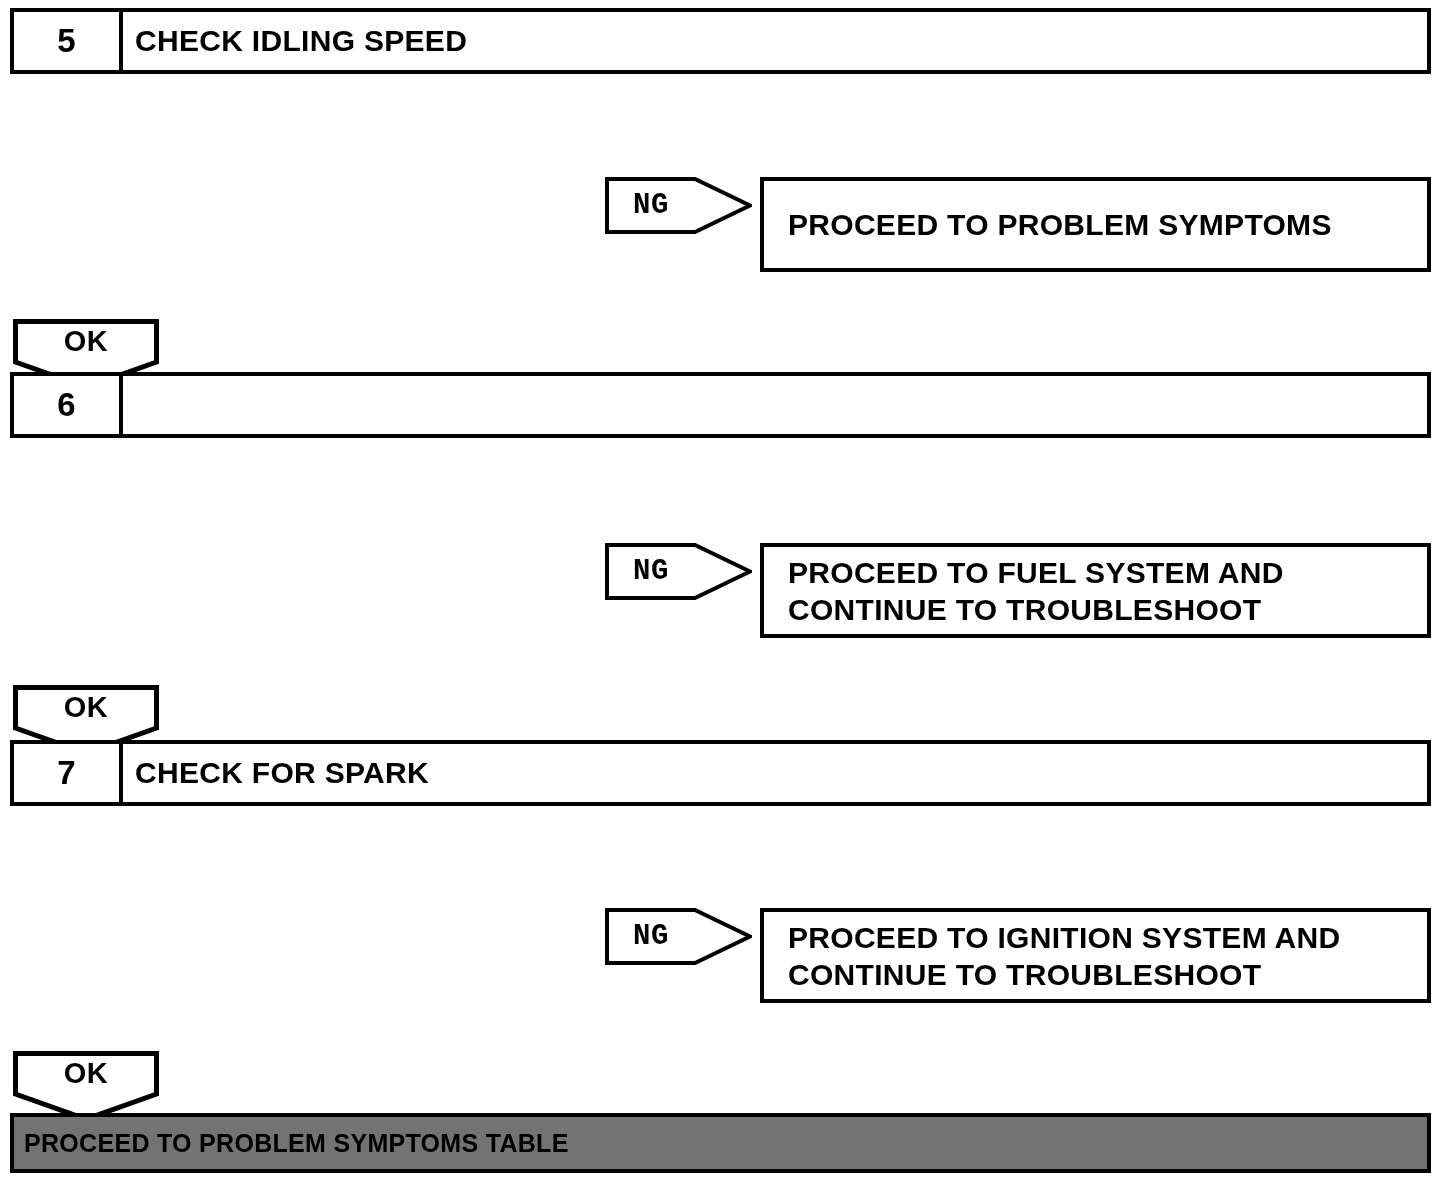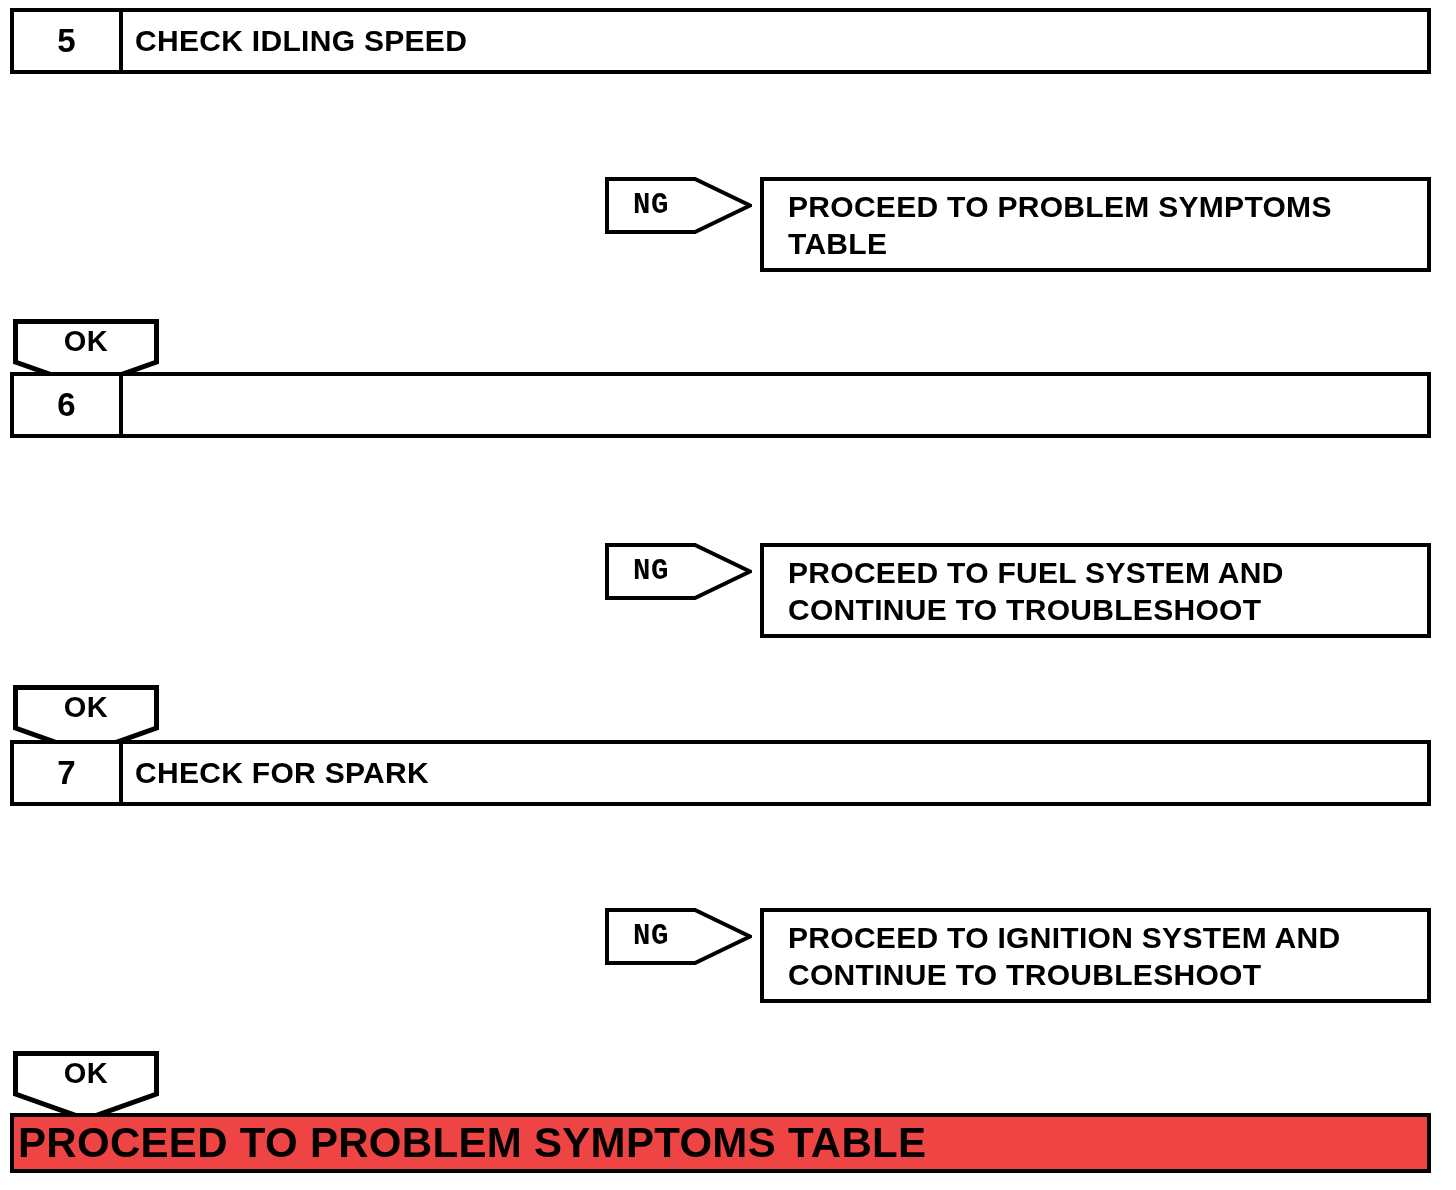--- a/index.html
+++ b/index.html
@@ -114,25 +114,25 @@
 
   
   .final-box {
     position: absolute;
     left: 10px;
     top: 1113px;
     width: 1421px;
     height: 60px;
     border: 4px solid #000000;
     box-sizing: border-box;
-    background: #ef4444;
-    display: flex;
-    align-items: center;
-    padding-left: 4px;
-    font-size: 42px;
+    background: #737373;
+    display: flex;
+    align-items: center;
+    padding-left: 10px;
+    font-size: 25px;
     letter-spacing: 0.3px;
   }
 </style>
 </head>
 <body>
 
 <div class="canvas">
 
   <div class="step-box" style="top:8px">
     <div class="step-num">5</div>
@@ -141,21 +141,20 @@
 
   <div class="ng-tag" style="top:177px">
     <svg width="147" height="57" viewBox="0 0 147 57">
       <polygon points="2,2 90,2 145,28.5 90,55 2,55" fill="#ffffff" stroke="#000000" stroke-width="4" stroke-linejoin="miter"></polygon>
     </svg>
     <span class="ng-label">NG</span>
   </div>
 
   <div class="result-box" style="top:177px">
     <div>PROCEED TO PROBLEM SYMPTOMS</div>
-    <div>TABLE</div>
   </div>
 
   <div class="ok-tag" style="top:278px">
     <svg width="146" height="71" viewBox="0 0 146 71">
       <polygon points="2.5,2.5 143.5,2.5 143.5,43 73,68 2.5,43" fill="#ffffff" stroke="#000000" stroke-width="5" stroke-linejoin="miter"></polygon>
     </svg>
     <span class="ok-label">OK</span>
   </div>
 
   <div class="step-box" style="top:372px">

